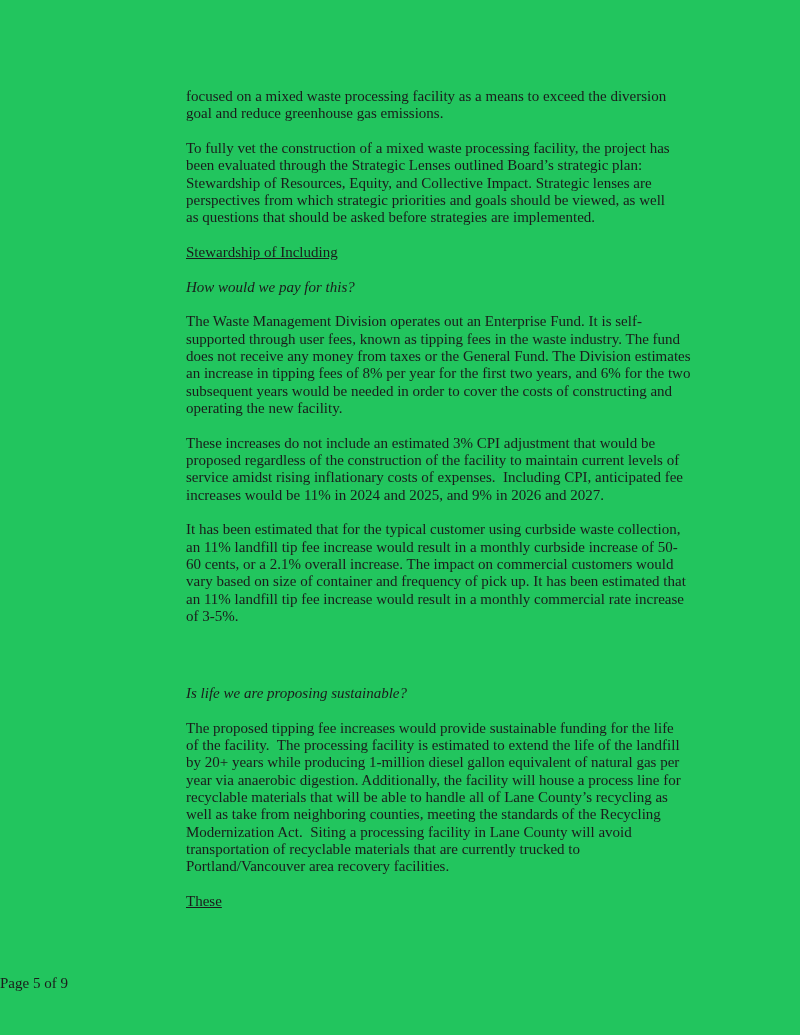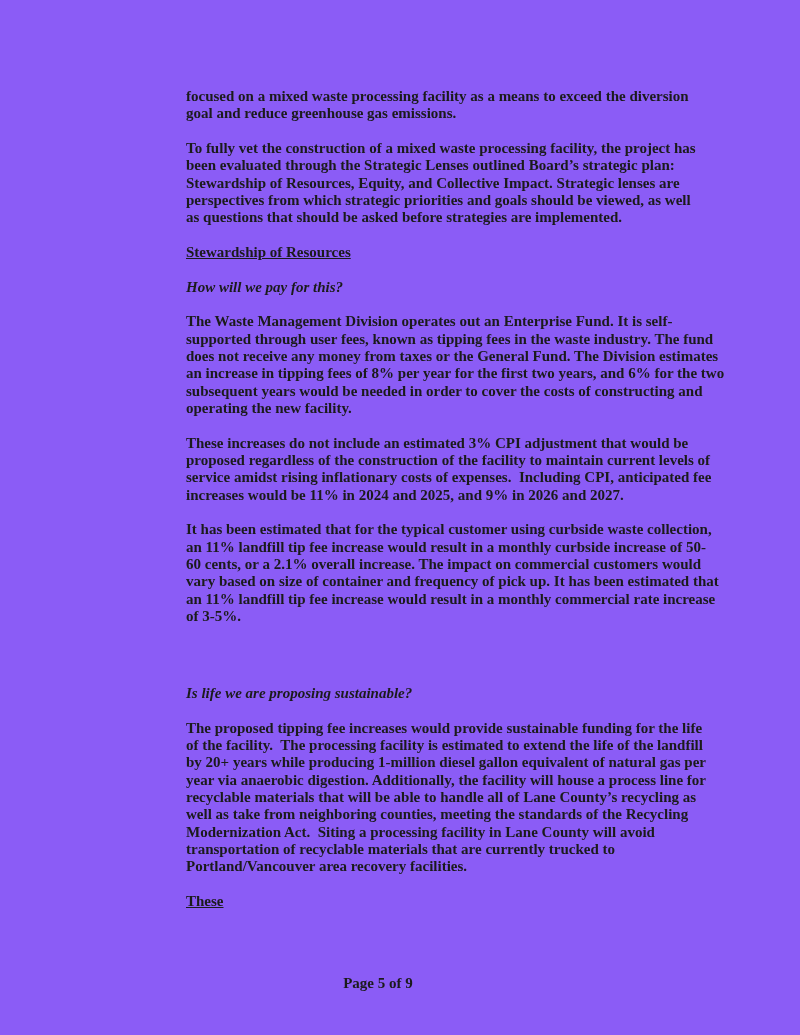--- a/index.html
+++ b/index.html
@@ -8,22 +8,21 @@
     height: 1035px;
     background: #ffffff;
     position: relative;
     overflow: hidden;
     font-family: "Liberation Serif", "DejaVu Serif", serif;
     color: #1b1b1b;
   }
   .page {
     position: absolute;
     inset: 0;
-    background: #8b5cf6;
-    font-weight: bold;
+    background: #22c55e;
   }
   .content {
     position: absolute;
     left: 186px;
     top: 88px;
     width: 540px;
     font-size: 15px;
     line-height: 17.33px;
   }
   .block {
@@ -37,43 +36,43 @@
     font-style: italic;
   }
   .gap-large {
     margin-top: 60px;           
   }
   .footer {
     position: absolute;
     top: 975px;
     left: 0;
     width: 756px;               
-    text-align: center;
+    text-align: left;
     font-size: 15px;
     line-height: 17.33px;
   }
 </style>
 </head>
 <body>
 
 <div class="page">
   <div class="content">
 
     <p class="block">focused on a mixed waste processing facility as a means to exceed the diversion
 goal and reduce greenhouse gas emissions.</p>
 
     <p class="block">To fully vet the construction of a mixed waste processing facility, the project has
 been evaluated through the Strategic Lenses outlined Board’s strategic plan:
 Stewardship of Resources, Equity, and Collective Impact. Strategic lenses are
 perspectives from which strategic priorities and goals should be viewed, as well
 as questions that should be asked before strategies are implemented.</p>
 
-    <p class="block heading">Stewardship of Resources</p>
+    <p class="block heading">Stewardship of Including</p>
 
-    <p class="block question">How will we pay for this?</p>
+    <p class="block question">How would we pay for this?</p>
 
     <p class="block">The Waste Management Division operates out an Enterprise Fund. It is self-
 supported through user fees, known as tipping fees in the waste industry. The fund
 does not receive any money from taxes or the General Fund. The Division estimates
 an increase in tipping fees of 8% per year for the first two years, and 6% for the two
 subsequent years would be needed in order to cover the costs of constructing and
 operating the new facility.</p>
 
     <p class="block">These increases do not include an estimated 3% CPI adjustment that would be
 proposed regardless of the construction of the facility to maintain current levels of

